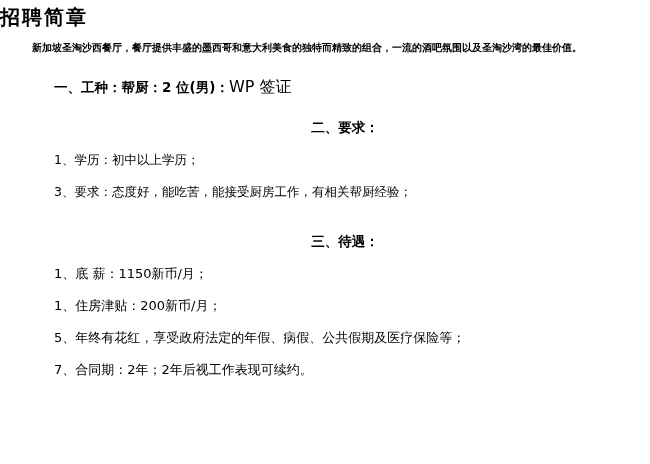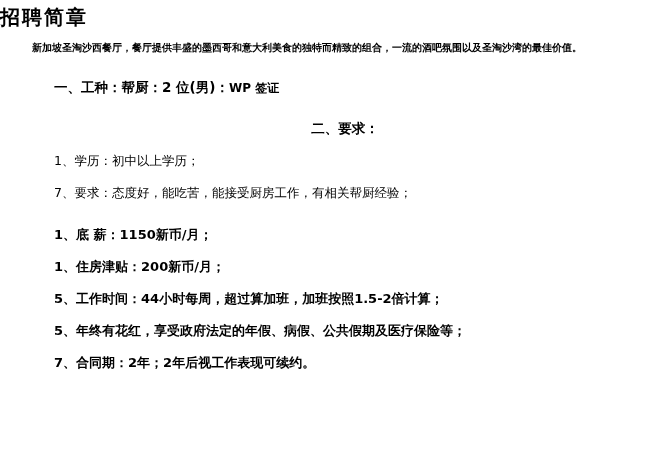--- a/index.html
+++ b/index.html
@@ -44,39 +44,39 @@
     padding-left: 8px;
   }
   .h-item {
     font-size: 13.5px;
     font-weight: bold;
     line-height: 20px;
     margin-top: 18px;
     padding-left: 14px;
   }
   .h-item .tail {
-    font-weight: bold;
-    font-size: 12px;
+    font-weight: normal;
+    font-size: 16px;
   }
   .sec {
     font-size: 13.5px;
     font-weight: bold;
     line-height: 20px;
     margin-top: 20px;
     padding-left: 14px;
     text-align: center;
   }
   .li {
     font-size: 12.5px;
     line-height: 18px;
     margin-top: 14px;
     padding-left: 14px;
   }
   .li.bold {
-    font-weight: bold;
+    font-weight: normal;
     font-size: 13px;
   }
   .gap-after-req {
     height: 10px;
   }
 </style>
 </head>
 <body>
 
 <div class="page">
@@ -89,26 +89,26 @@
 
     <div class="block">
 
       <div class="h-item">
         <span>一、工种：帮厨：2 位(男)：</span><span class="tail">WP 签证</span>
       </div>
 
       <div class="sec">二、要求：</div>
 
       <div class="li">1、学历：初中以上学历；</div>
-      <div class="li">7、要求：态度好，能吃苦，能接受厨房工作，有相关帮厨经验；</div>
+      <div class="li">3、要求：态度好，能吃苦，能接受厨房工作，有相关帮厨经验；</div>
 
       <div class="gap-after-req"></div>
 
+      <div class="sec">三、待遇：</div>
 
       <div class="li bold">1、底    薪：1150新币/月；</div>
       <div class="li bold">1、住房津贴：200新币/月；</div>
-      <div class="li bold">5、工作时间：44小时每周，超过算加班，加班按照1.5-2倍计算；</div>
       <div class="li bold">5、年终有花红，享受政府法定的年假、病假、公共假期及医疗保险等；</div>
       <div class="li bold">7、合同期：2年；2年后视工作表现可续约。</div>
 
     </div>
   </div>
 </div>
 
 </body></html>

